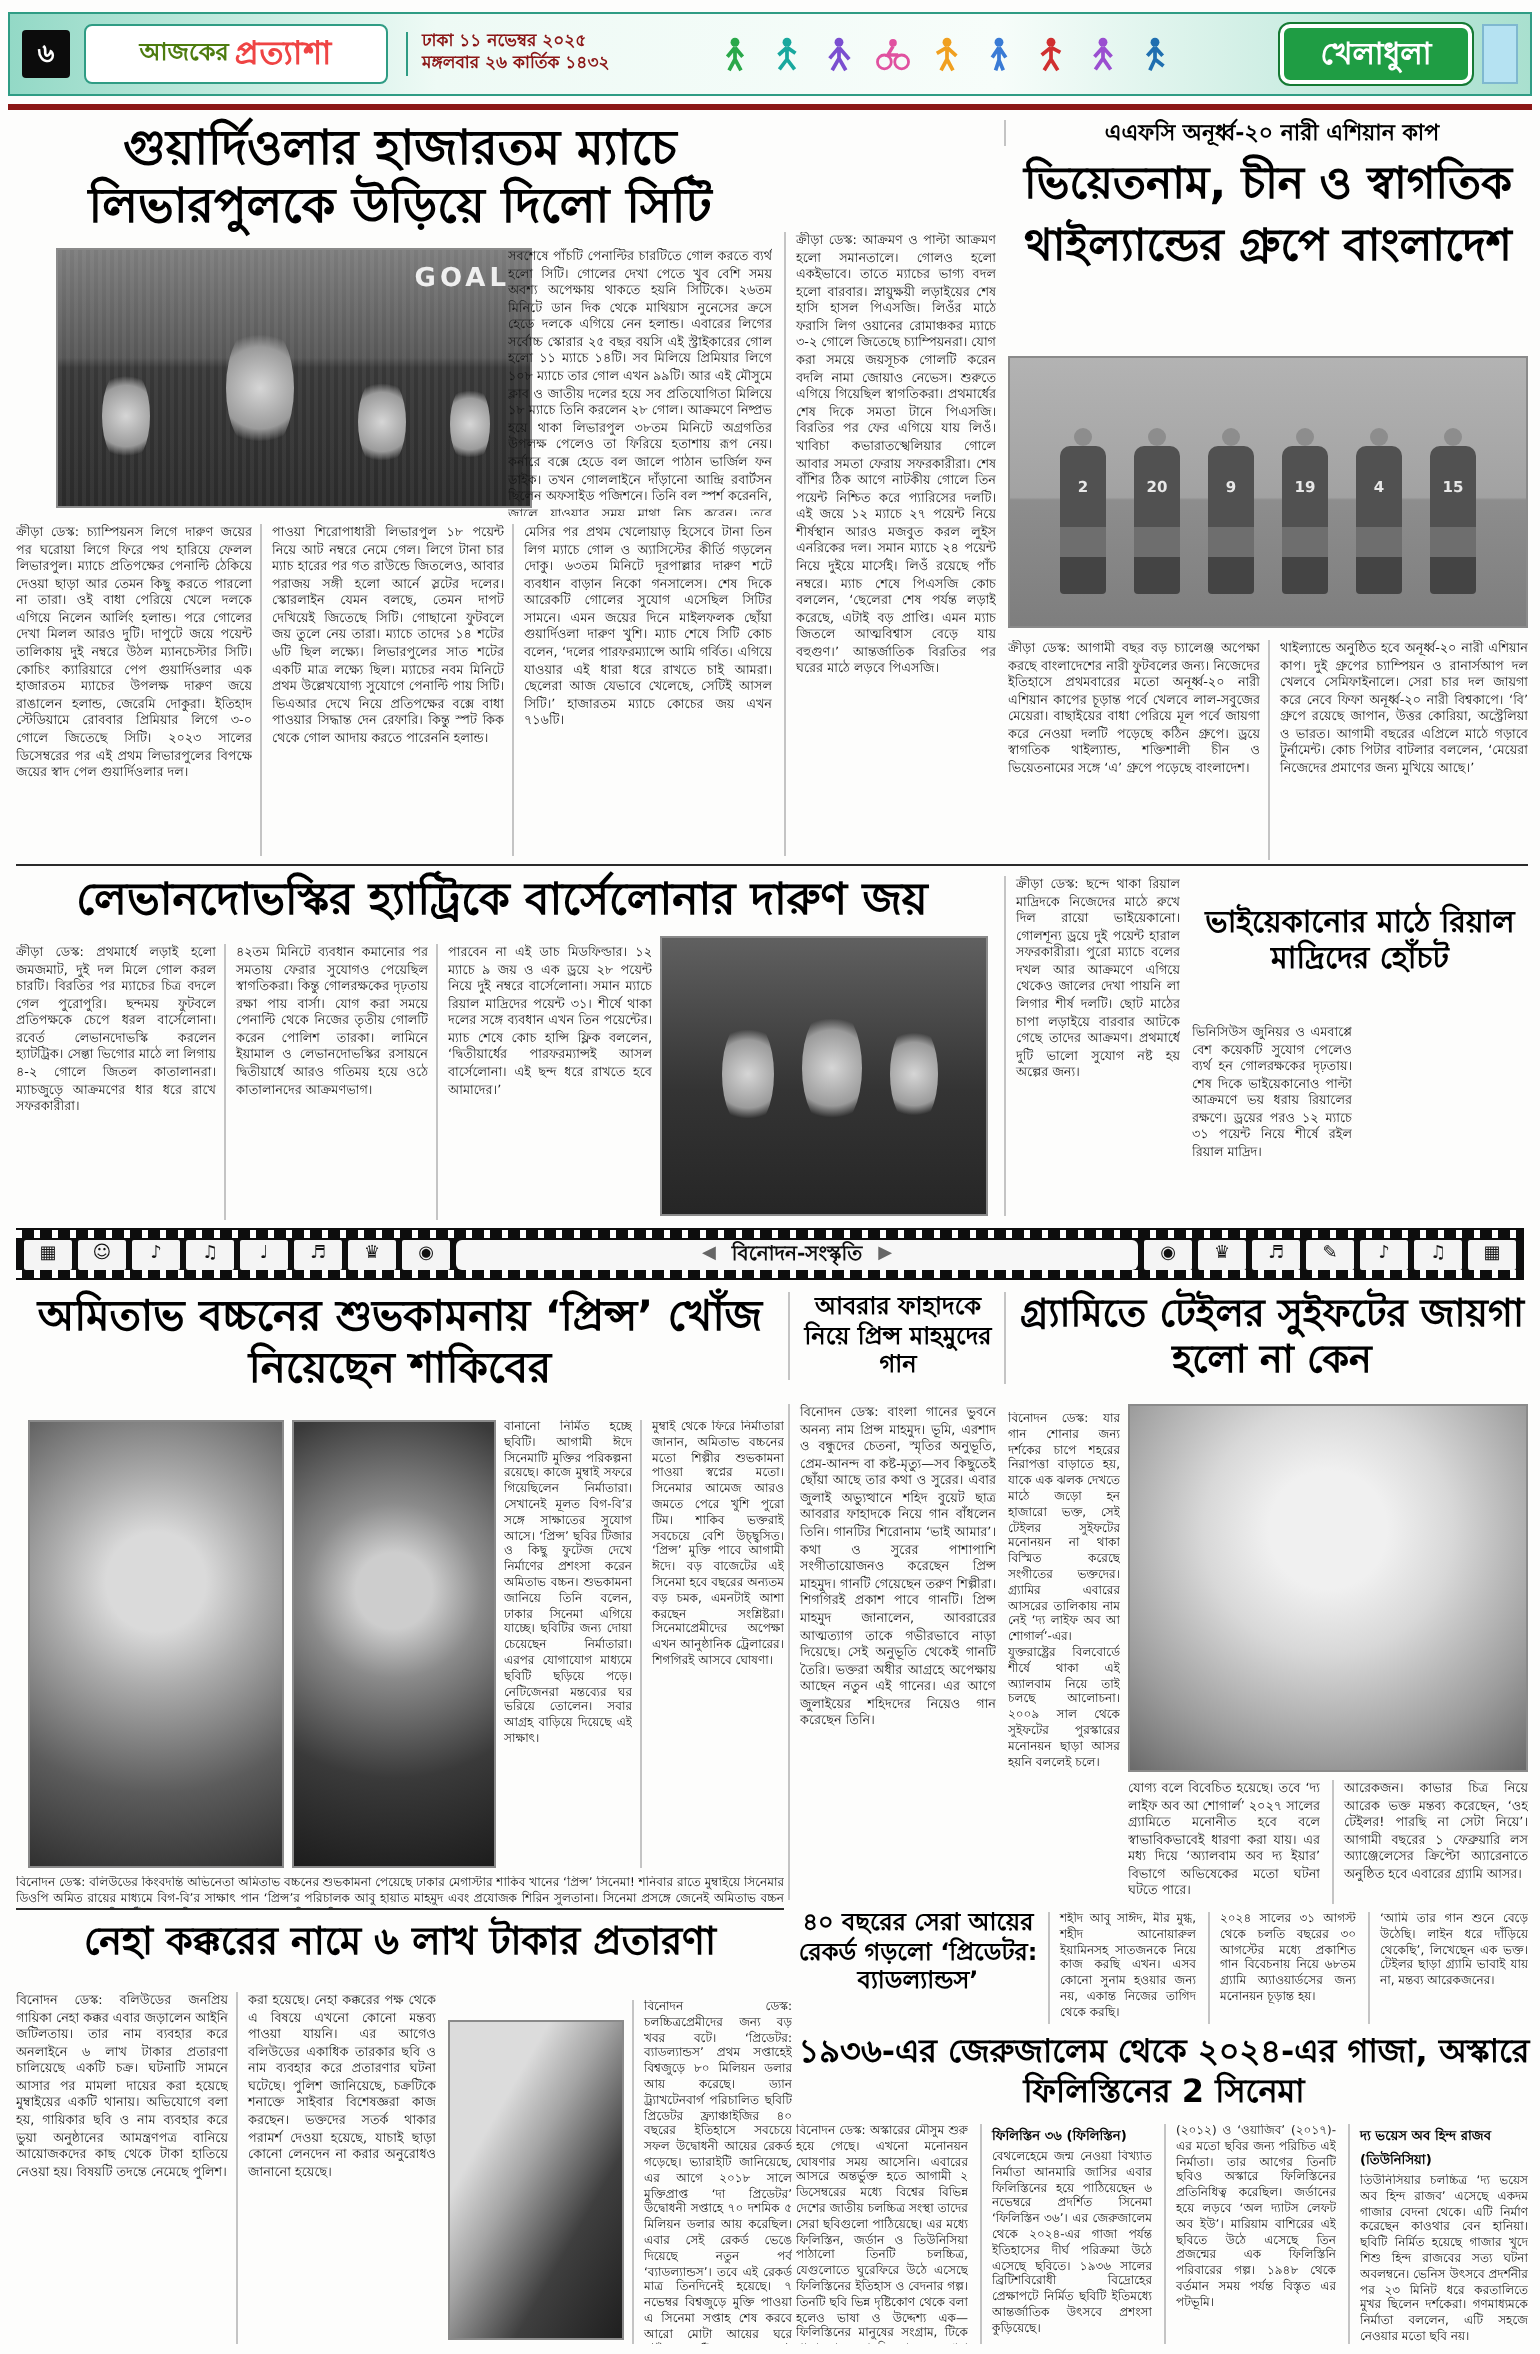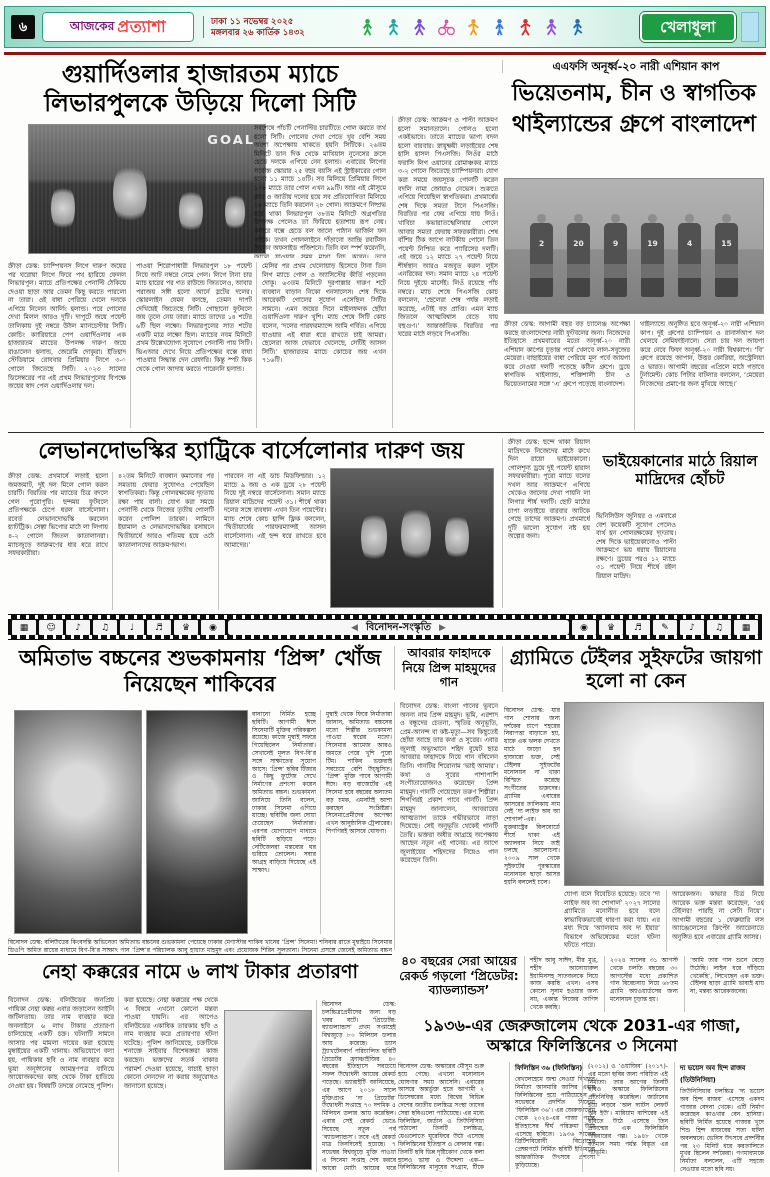--- a/index.html
+++ b/index.html
@@ -10,21 +10,21 @@
   .body{font-size:6.4px;line-height:1.34;text-align:justify;color:#161616;overflow:hidden;}
   .body6{font-size:6px;line-height:1.3;text-align:justify;color:#161616;overflow:hidden;}
   .vl{border-left:1px solid #c4c4c4;padding-left:5px;}
   .rule{position:absolute;background:#2b2b2b;height:1px;}
   .photo{border:1px solid #8a8a8a;box-sizing:border-box;position:absolute;overflow:hidden;}
   
   .band{background:linear-gradient(90deg,#93d9c6 0%,#eefaf5 28%,#f7fdfa 65%,#a9e0cf 100%);
         border:1px solid #2f9c84;display:flex;align-items:center;}
   .pgnum{background:#0c0c0c;color:#fff;font-weight:bold;font-size:13px;display:flex;align-items:center;justify-content:center;border-radius:2px;}
   .logo{background:#fff;border:1px solid #2f9c84;border-radius:4px;display:flex;align-items:center;justify-content:center;gap:3px;}
-  .logo .p1{color:#701a75;font-weight:bold;font-size:12px;}
+  .logo .p1{color:#4d7c0f;font-weight:bold;font-size:12px;}
   .logo .p2{color:#ef4444;font-weight:bold;font-size:16px;letter-spacing:.5px;}
   .datebox{color:#8b1616;font-size:8.5px;font-weight:bold;line-height:1.35;border-left:1px solid #2f9c84;padding-left:7px;}
   .sporticons{display:flex;align-items:center;gap:9px;}
   .khela{background:#1f9d44;border:2px solid #ffffff;outline:1px solid #157a33;border-radius:5px;
          color:#fff;font-weight:bold;font-size:15px;display:flex;align-items:center;justify-content:center;}
   .bluetab{background:#b5e2f2;border:1px solid #7fb8d0;}
   .redrule{position:absolute;background:#8b1616;height:3px;}
   
   .strip{background:#0d0d0d;display:flex;align-items:center;gap:3px;padding:0 4px;}
   .strip::before,.strip::after{content:"";position:absolute;left:0;right:0;height:4px;
@@ -216,23 +216,23 @@
   <div class="abs body vl" style="left:118px;top:996px;width:100px;height:176px;">করা হয়েছে। নেহা কক্করের পক্ষ থেকে এ বিষয়ে এখনো কোনো মন্তব্য পাওয়া যায়নি। এর আগেও বলিউডের একাধিক তারকার ছবি ও নাম ব্যবহার করে প্রতারণার ঘটনা ঘটেছে। পুলিশ জানিয়েছে, চক্রটিকে শনাক্তে সাইবার বিশেষজ্ঞরা কাজ করছেন। ভক্তদের সতর্ক থাকার পরামর্শ দেওয়া হয়েছে, যাচাই ছাড়া কোনো লেনদেন না করার অনুরোধও জানানো হয়েছে।</div>
   <div class="photo ph-neha" style="left:224px;top:1010px;width:88px;height:160px;"></div>
 
   <div class="abs hl" style="left:398px;top:954px;width:122px;font-size:12px;">৪০ বছরের সেরা আয়ের রেকর্ড গড়লো ‘প্রিডেটর: ব্যাডল্যান্ডস’</div>
   <div class="abs body6 vl" style="left:316px;top:1000px;width:80px;height:172px;">বিনোদন ডেস্ক: চলচ্চিত্রপ্রেমীদের জন্য বড় খবর বটে। ‘প্রিডেটর: ব্যাডল্যান্ডস’ প্রথম সপ্তাহেই বিশ্বজুড়ে ৮০ মিলিয়ন ডলার আয় করেছে। ড্যান ট্র্যাখটেনবার্গ পরিচালিত ছবিটি প্রিডেটর ফ্র্যাঞ্চাইজির ৪০ বছরের ইতিহাসে সবচেয়ে সফল উদ্বোধনী আয়ের রেকর্ড গড়েছে। ভ্যারাইটি জানিয়েছে, এর আগে ২০১৮ সালে মুক্তিপ্রাপ্ত ‘দা প্রিডেটর’ উদ্বোধনী সপ্তাহে ৭০ দশমিক ৫ মিলিয়ন ডলার আয় করেছিল। এবার সেই রেকর্ড ভেঙে দিয়েছে নতুন পর্ব ‘ব্যাডল্যান্ডস’। তবে এই রেকর্ড মাত্র তিনদিনেই হয়েছে। ৭ নভেম্বর বিশ্বজুড়ে মুক্তি পাওয়া এ সিনেমা সপ্তাহ শেষ করবে আরো মোটা আয়ের ঘরে পৌঁছে, সেটি অনুমান করাই যায়। উত্তর আমেরিকার বাজারে একাই ছবিটি আয় করেছে ৪০ মিলিয়ন ডলার।</div>
 
   <div class="abs body6 vl" style="left:524px;top:956px;width:74px;height:56px;">শহীদ আবু সাঈদ, মীর মুগ্ধ, শহীদ আনোয়ারুল ইয়ামিনসহ সাতজনকে নিয়ে কাজ করছি এখন। এসব কোনো সুনাম হওয়ার জন্য নয়, একান্ত নিজের তাগিদ থেকে করছি।</div>
   <div class="abs body6 vl" style="left:604px;top:956px;width:74px;height:56px;">২০২৪ সালের ৩১ আগস্ট থেকে চলতি বছরের ৩০ আগস্টের মধ্যে প্রকাশিত গান বিবেচনায় নিয়ে ৬৮তম গ্র্যামি অ্যাওয়ার্ডসের জন্য মনোনয়ন চূড়ান্ত হয়।</div>
   <div class="abs body6 vl" style="left:684px;top:956px;width:80px;height:56px;">‘আমি তার গান শুনে বেড়ে উঠেছি। লাইন ধরে দাঁড়িয়ে থেকেছি’, লিখেছেন এক ভক্ত। টেইলর ছাড়া গ্র্যামি ভাবাই যায় না, মন্তব্য আরেকজনের।</div>
 
-  <div class="abs hl" style="left:398px;top:1016px;width:368px;font-size:16px;">১৯৩৬-এর জেরুজালেম থেকে 2031-এর গাজা, অস্কারে ফিলিস্তিনের ৩ সিনেমা</div>
+  <div class="abs hl" style="left:398px;top:1016px;width:368px;font-size:16px;">১৯৩৬-এর জেরুজালেম থেকে ২০২৪-এর গাজা, অস্কারে ফিলিস্তিনের 2 সিনেমা</div>
   <div class="abs body6" style="left:398px;top:1062px;width:86px;height:110px;">বিনোদন ডেস্ক: অস্কারের মৌসুম শুরু হয়ে গেছে। এখনো মনোনয়ন ঘোষণার সময় আসেনি। এবারের আসরে অন্তর্ভুক্ত হতে আগামী ২ ডিসেম্বরের মধ্যে বিশ্বের বিভিন্ন দেশের জাতীয় চলচ্চিত্র সংস্থা তাদের সেরা ছবিগুলো পাঠিয়েছে। এর মধ্যে ফিলিস্তিন, জর্ডান ও তিউনিসিয়া পাঠালো তিনটি চলচ্চিত্র, যেগুলোতে ঘুরেফিরে উঠে এসেছে ফিলিস্তিনের ইতিহাস ও বেদনার গল্প। তিনটি ছবি ভিন্ন দৃষ্টিকোণ থেকে বলা হলেও ভাষা ও উদ্দেশ্য এক—ফিলিস্তিনের মানুষের সংগ্রাম, টিকে থাকা আর অমানবিক গল্প তুলে ধরা হয়েছে।</div>
-  <div class="abs vl" style="left:490px;top:1062px;width:86px;height:110px;overflow:hidden;margin-left:19px;">
+  <div class="abs vl" style="left:490px;top:1062px;width:86px;height:110px;overflow:hidden;">
     <div class="subhead">ফিলিস্তিন ৩৬ (ফিলিস্তিন)</div>
     <div class="body6">বেথলেহেমে জন্ম নেওয়া বিখ্যাত নির্মাতা আনমারি জাসির এবার ফিলিস্তিনের হয়ে পাঠিয়েছেন ৬ নভেম্বরে প্রদর্শিত সিনেমা ‘ফিলিস্তিন ৩৬’। এর জেরুজালেম থেকে ২০২৪-এর গাজা পর্যন্ত ইতিহাসের দীর্ঘ পরিক্রমা উঠে এসেছে ছবিতে। ১৯৩৬ সালের ব্রিটিশবিরোধী বিদ্রোহের প্রেক্ষাপটে নির্মিত ছবিটি ইতিমধ্যে আন্তর্জাতিক উৎসবে প্রশংসা কুড়িয়েছে।</div>
   </div>
   <div class="abs body6 vl" style="left:582px;top:1062px;width:86px;height:110px;">(২০১২) ও ‘ওয়াজিব’ (২০১৭)-এর মতো ছবির জন্য পরিচিত এই নির্মাতা। তার আগের তিনটি ছবিও অস্কারে ফিলিস্তিনের প্রতিনিধিত্ব করেছিল। জর্ডানের হয়ে লড়বে ‘অল দ্যাটস লেফট অব ইউ’। মারিয়াম বাশিরের এই ছবিতে উঠে এসেছে তিন প্রজন্মের এক ফিলিস্তিনি পরিবারের গল্প। ১৯৪৮ থেকে বর্তমান সময় পর্যন্ত বিস্তৃত এর পটভূমি।</div>
   <div class="abs vl" style="left:674px;top:1062px;width:90px;height:110px;overflow:hidden;">
     <div class="subhead">দ্য ভয়েস অব হিন্দ রাজব (তিউনিসিয়া)</div>
     <div class="body6">তিউনিসিয়ার চলচ্চিত্র ‘দ্য ভয়েস অব হিন্দ রাজব’ এসেছে একদম গাজার বেদনা থেকে। এটি নির্মাণ করেছেন কাওথার বেন হানিয়া। ছবিটি নির্মিত হয়েছে গাজার খুদে শিশু হিন্দ রাজবের সত্য ঘটনা অবলম্বনে। ভেনিস উৎসবে প্রদর্শনীর পর ২৩ মিনিট ধরে করতালিতে মুখর ছিলেন দর্শকেরা। গণমাধ্যমকে নির্মাতা বললেন, এটি সহজে নেওয়ার মতো ছবি নয়।</div>
   </div>
 
 </div>

